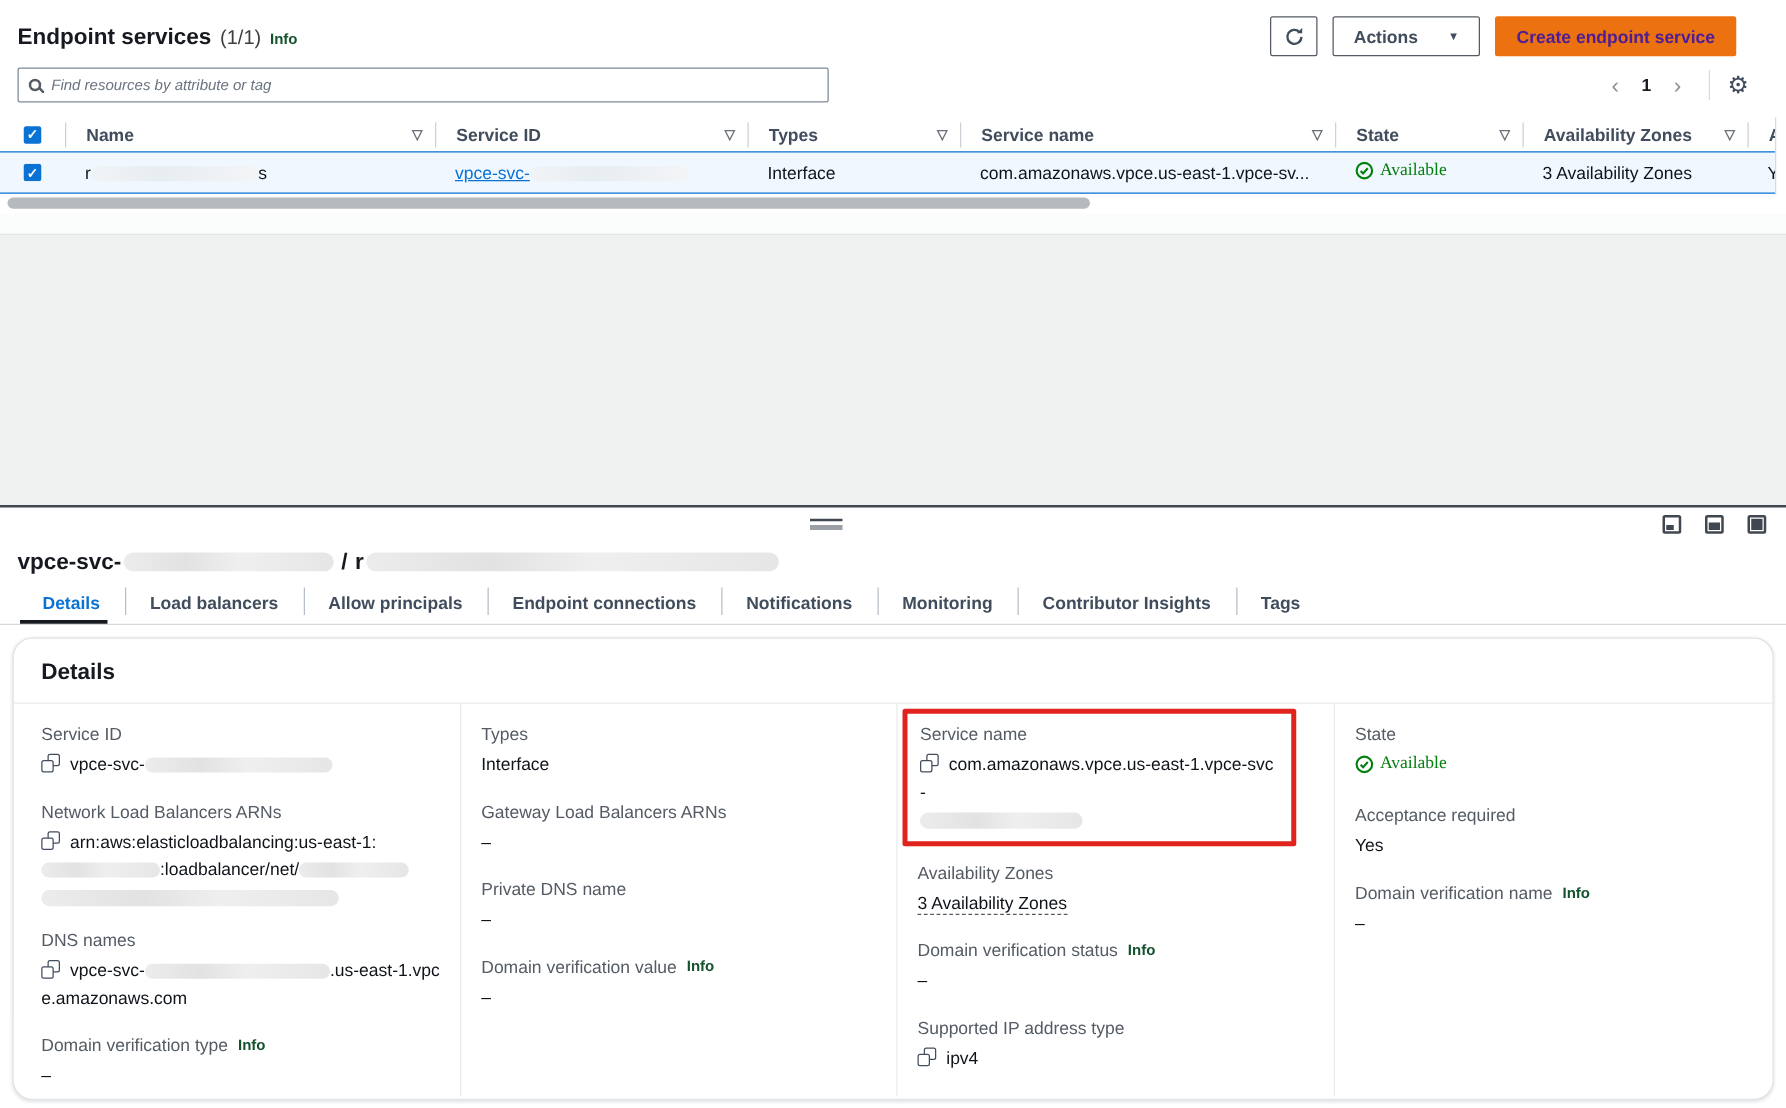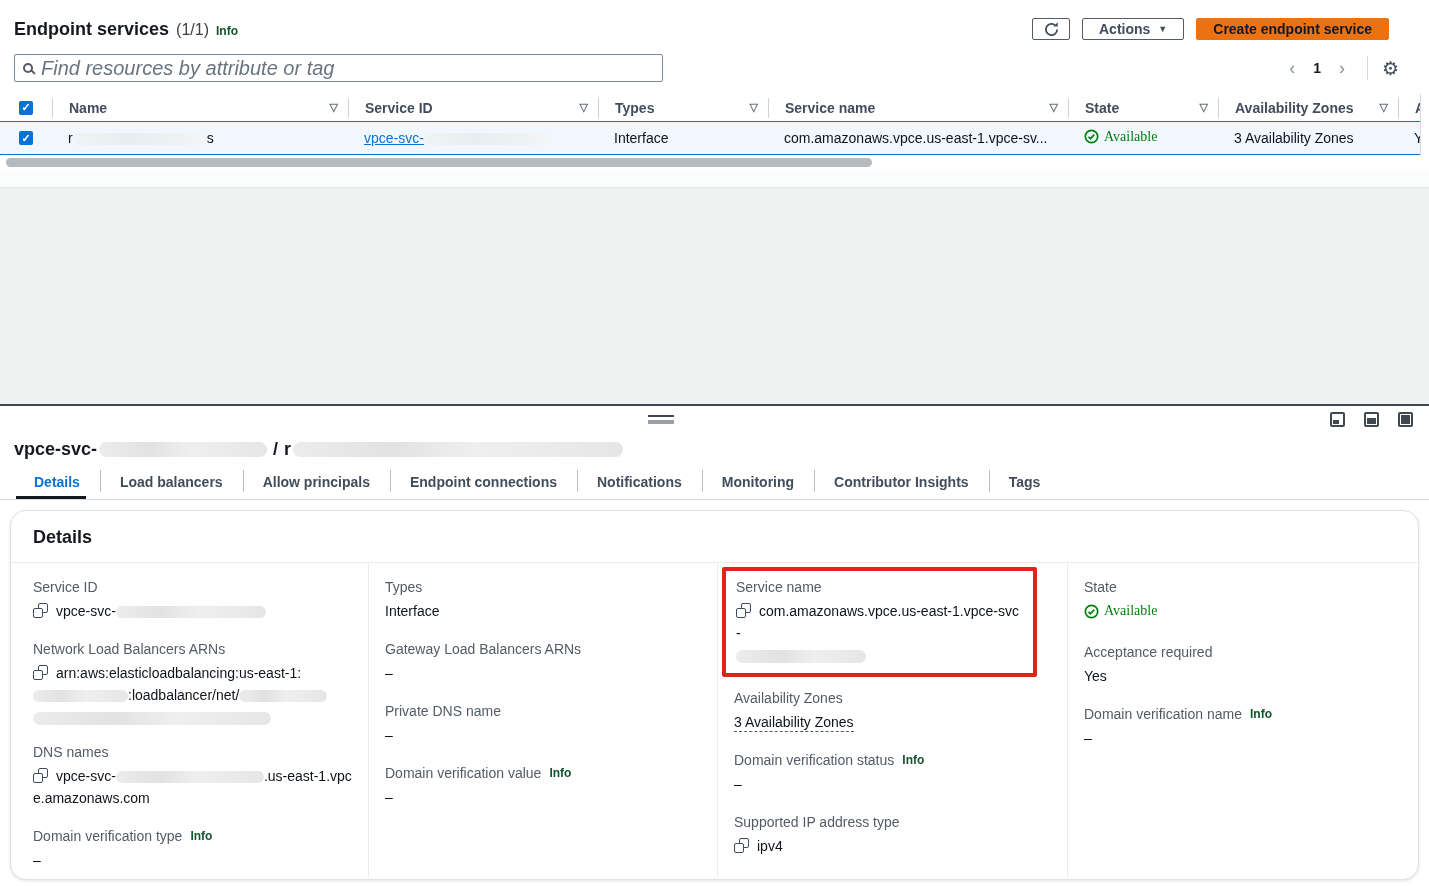--- a/index.html
+++ b/index.html
@@ -7,34 +7,34 @@
     font-family:"Liberation Sans", sans-serif; font-size:14px; color:#0f141a; background:#fff; }
 
   
   .top-area { background:#fff; padding-top:12px; }
   .header-row { display:flex; justify-content:space-between; align-items:center; padding:0 40px 0 14px; height:34px; }
   .title-group { display:flex; align-items:baseline; gap:7px; }
   .page-title { font-size:18px; font-weight:bold; color:#16191f; }
   .page-count { font-size:16px; font-weight:normal; color:#404040; }
   .info-link { font-size:12px; font-weight:bold; color:#14532d; cursor:pointer; }
   .header-actions { display:flex; gap:12px; }
-  .btn { height:22px; border:1px solid #545b64; background:#fff; border-radius:2px;
+  .btn { height:32px; border:1px solid #545b64; background:#fff; border-radius:2px;
     font-family:"Liberation Sans",sans-serif; font-size:14px; font-weight:bold; color:#414d5c;
-    display:flex; align-items:center; gap:8px; padding:0 16px; cursor:pointer; }
+    display:flex; align-items:center; gap:24px; padding:0 16px; cursor:pointer; }
   .btn.icon-only { width:38px; justify-content:center; padding:0; }
-  .btn.primary { background:#ec7211; border-color:#ec7211; color:#0f172a; }
+  .btn.primary { background:#ec7211; border-color:#ec7211; color:#4c1d95; }
   .caret { font-size:9px; color:#414d5c; }
 
   .controls-row { display:flex; justify-content:space-between; align-items:center; padding:0 30px 0 14px; height:28px; margin:8px 0 12px 0; }
   .search-box { width:649px; height:28px; border:1px solid #7d8998; border-radius:2px; background:#fff;
     display:flex; align-items:center; padding:0 8px; gap:8px; }
   .search-glyph { width:10px; height:10px; border:2px solid #545b64; border-radius:50%; position:relative; flex:none; }
   .search-glyph::after { content:""; position:absolute; width:6px; height:2px; background:#545b64;
     transform:rotate(45deg); right:-5px; bottom:-2px; border-radius:1px; }
-  .search-box input { border:none; outline:none; flex:1; font-size:20px; font-style:italic; color:#16191f;
+  .search-box input { border:none; outline:none; flex:1; font-size:12px; font-style:italic; color:#16191f;
     font-family:"Liberation Sans",sans-serif; background:transparent; }
   .search-box input::placeholder { color:#697480; font-style:italic; }
   .right-controls { display:flex; align-items:center; gap:6px; }
   .page-chevron { color:#879196; font-size:18px; padding:0 8px; background:none; border:none; cursor:pointer; }
   .page-num { font-weight:bold; color:#16191f; padding:0 4px; }
   .v-divider { width:1px; height:24px; background:#d5dbdb; margin:0 8px; }
   .gear-btn { background:none; border:none; font-size:19px; color:#414d5c; cursor:pointer; line-height:1; }
 
   
   .tbl { position:relative; }

